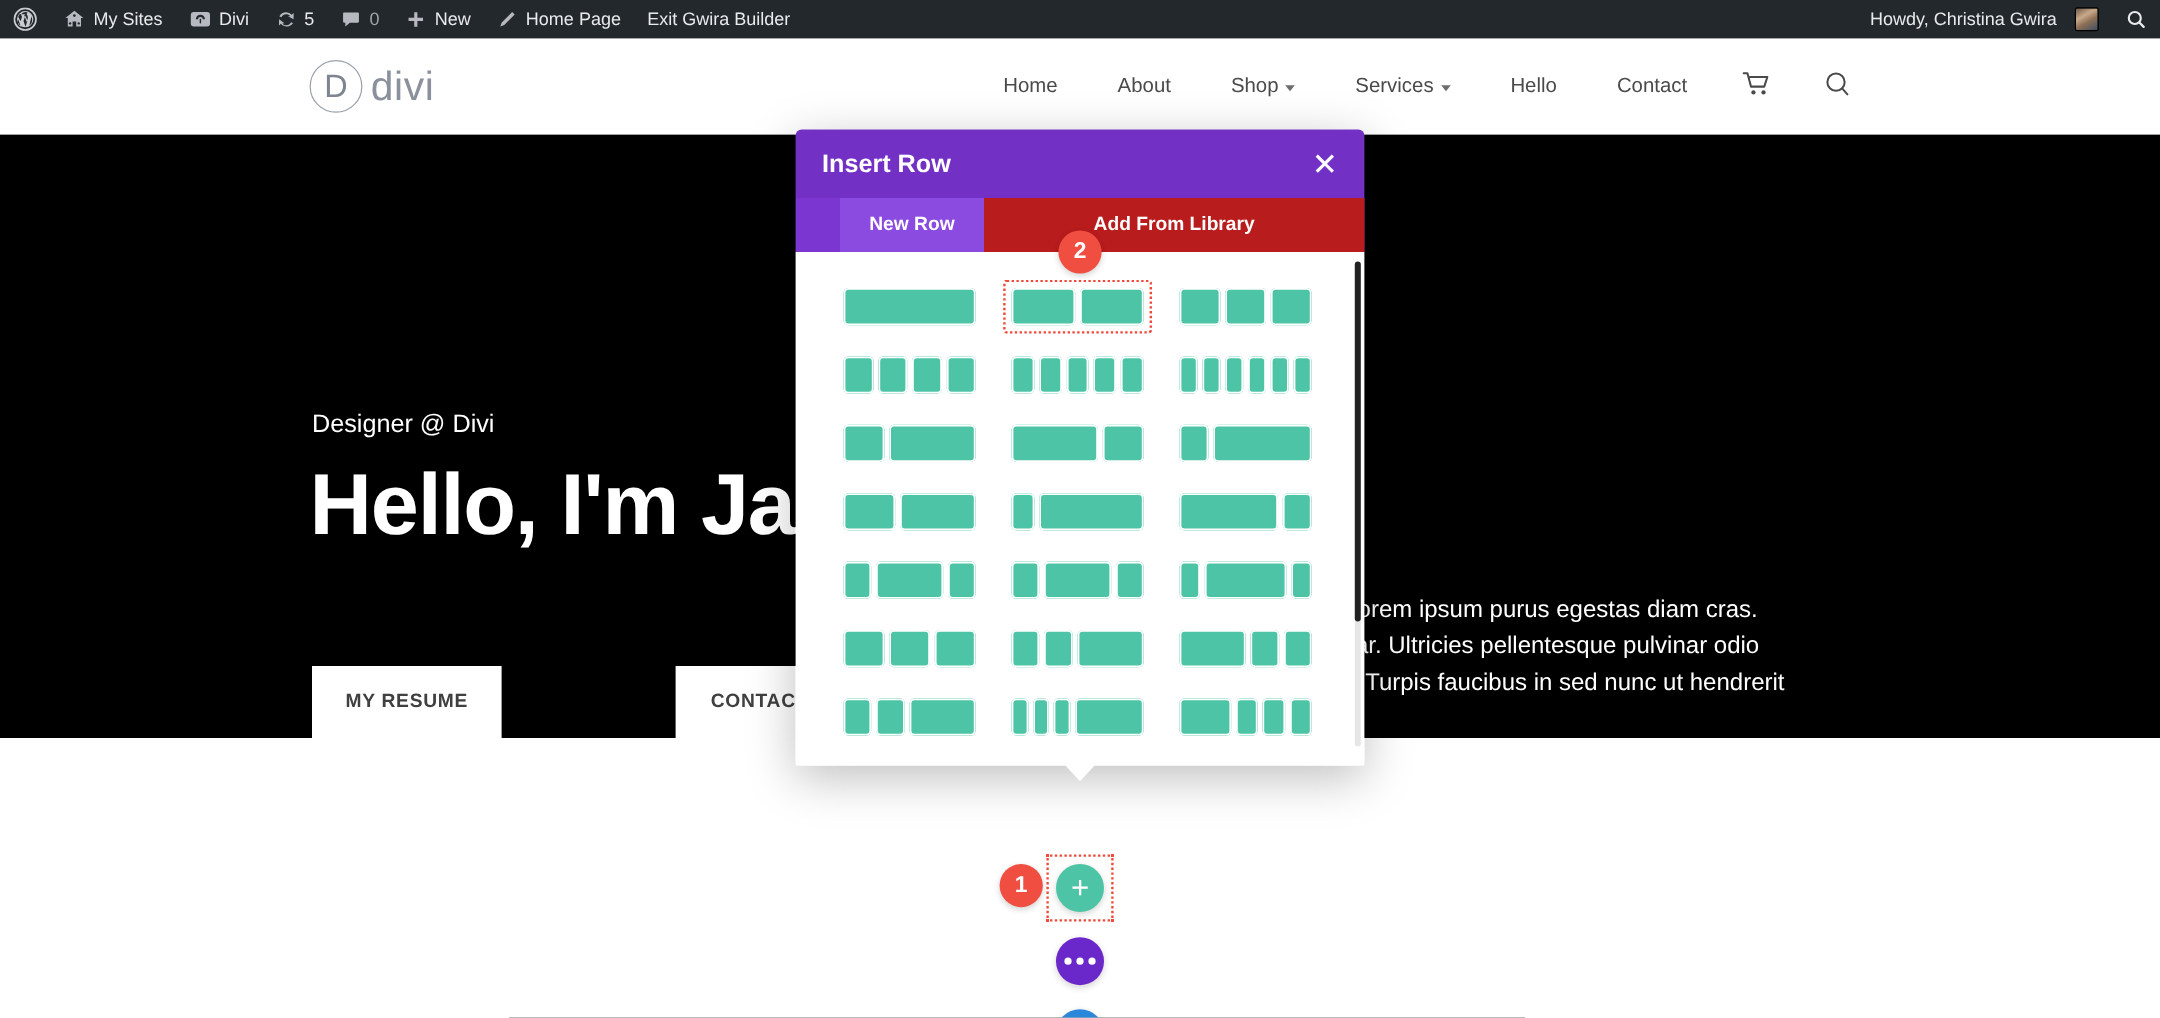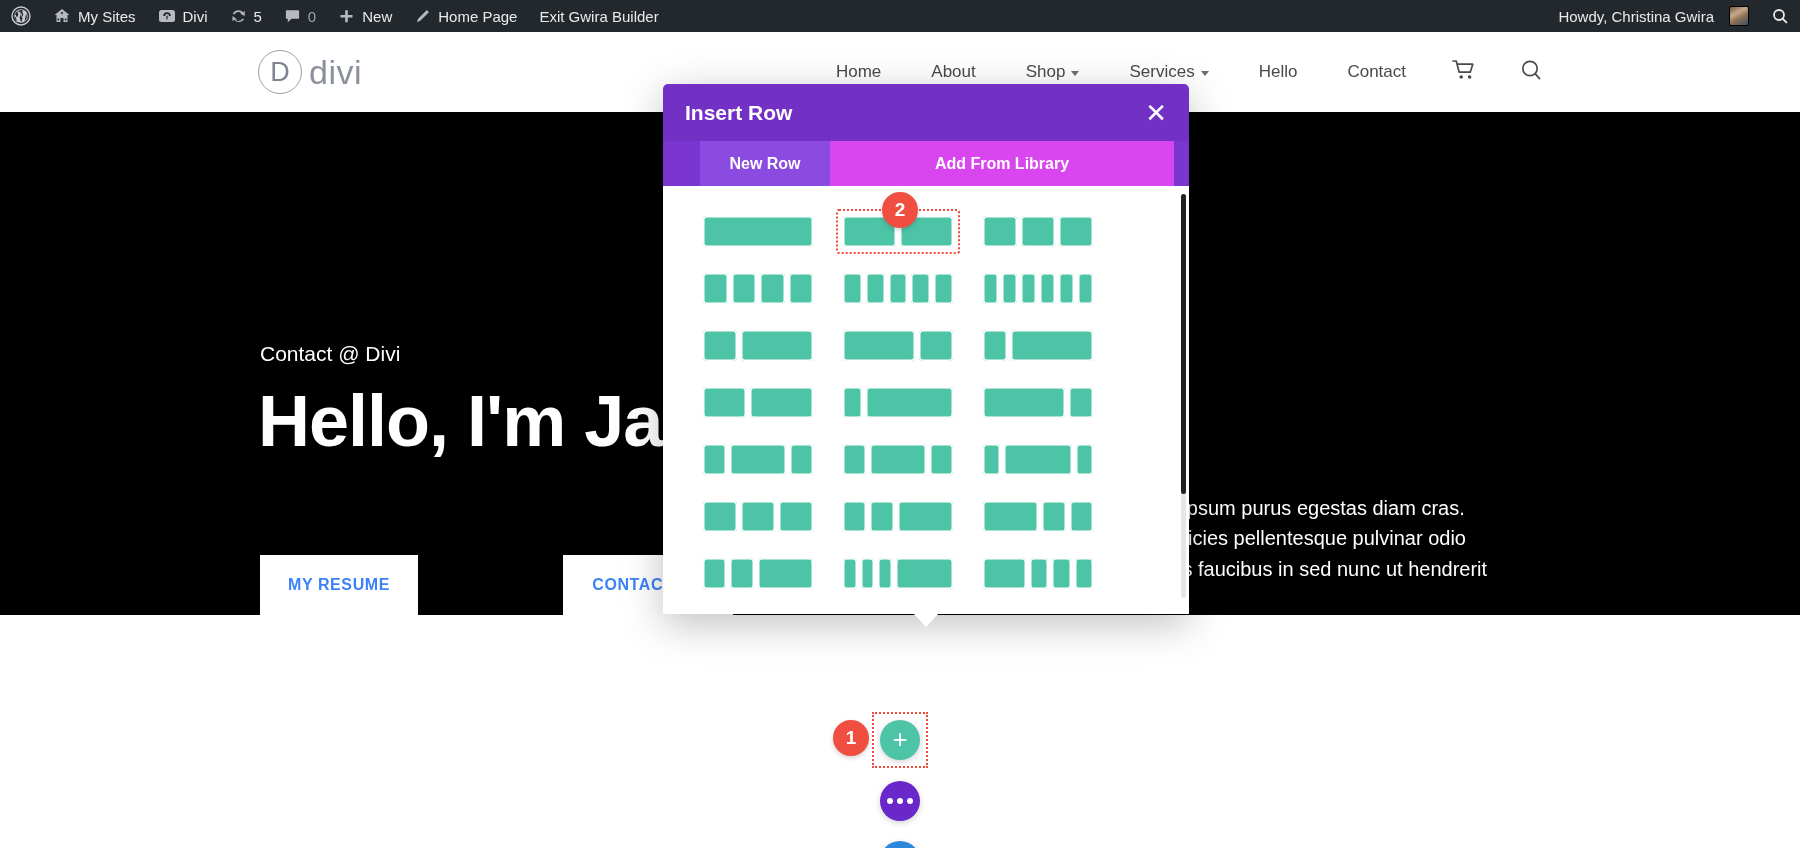--- a/index.html
+++ b/index.html
@@ -72,59 +72,59 @@
     position:absolute; left:260px; top:230px;
     color:#ffffff; font-size:21px; font-weight:400;
   }
   .hero-title {
     position:absolute; left:258px; top:268px;
     color:#ffffff; font-size:72px; font-weight:700; letter-spacing:-1px;
     white-space:nowrap;
   }
   .hero-btn {
     position:absolute; top:443px; height:60px;
-    background:#ffffff; color:#3b82f6; font-size:16px; font-weight:700;
+    background:#ffffff; color:#404040; font-size:16px; font-weight:700;
     letter-spacing:.6px; display:flex; align-items:center; justify-content:center;
     cursor:pointer;
   }
   .hero-btn.one { left:260px; width:158px; }
   .hero-btn.two { left:563px; width:170px; }
   .hero-para {
     position:absolute; left:760px; top:381px; width:740px;
     color:#ffffff; font-size:20px; line-height:1.52;
   }
 
   
   .below-hero {
     position:absolute; top:615px; left:0; width:1800px; height:233px;
     background:#ffffff;
   }
 
   
   .modal {
-    position:absolute; left:663px; top:84px; width:526px;
+    position:absolute; left:663px; top:108px; width:474px;
     z-index:120; box-shadow:0 10px 40px rgba(0,0,0,.25);
     border-radius:5px; overflow:visible;
   }
   .modal-head {
     background:#7231c4; height:57px; border-radius:5px 5px 0 0;
     display:flex; align-items:center; padding:0 22px;
   }
   .modal-title { color:#ffffff; font-size:21px; font-weight:700; }
   .modal-close {
     margin-left:auto; color:#ffffff; font-size:26px; line-height:1;
     cursor:pointer; font-weight:300;
   }
   .modal-tabs { display:flex; height:45px; background:#7b35d1;padding-left:37px; }
   .modal-tab {
     display:flex; align-items:center; justify-content:center;
     color:#ffffff; font-size:16px; font-weight:700; cursor:pointer;
   }
   .modal-tab.tab-new { width:130px; background:#8b4ae0; }
-  .modal-tab.tab-lib { width:344px; background:#d946ef; }
+  .modal-tab.tab-lib { width:344px; background:#b91c1c; }
 
   .modal-body {
     background:#ffffff; padding:30px 40px 26px 40px;
     height:428px; position:relative; overflow:hidden;
   }
   .layout-grid {
     display:grid; grid-template-columns:repeat(3, 110px);
     column-gap:30px; row-gap:26px;
   }
   .layout-opt {
@@ -320,21 +320,21 @@
             <circle cx="11" cy="10.5" r="7.2" fill="none" stroke="#4a4a4a" stroke-width="1.7"></circle>
             <path d="M16.3 15.9 20.5 20.6" stroke="#4a4a4a" stroke-width="1.7" stroke-linecap="round"></path>
           </svg>
       </span>
     </div>
   </nav>
 </header>
 
 <section class="hero">
   <div class="hero-inner">
-    <div class="hero-eyebrow">Contact @ Divi</div>
+    <div class="hero-eyebrow">Designer @ Divi</div>
     <h1 class="hero-title">Hello, I'm Jane</h1>
     <div class="hero-btn one">MY RESUME</div>
     <div class="hero-btn two">CONTACT ME</div>
     <p class="hero-para">Lorem ipsum dolor sit amet consectetur. Lorem ipsum purus egestas diam cras. Leo enim, felis tincidunt aliquet sed pulvinar. Ultricies pellentesque pulvinar odio aliquam condimentum eu, at velit pulvinar. Turpis faucibus in sed nunc ut hendrerit scelerisque.</p>
   </div>
 </section>
 
 <div class="below-hero"></div>
 
 <div class="modal">

